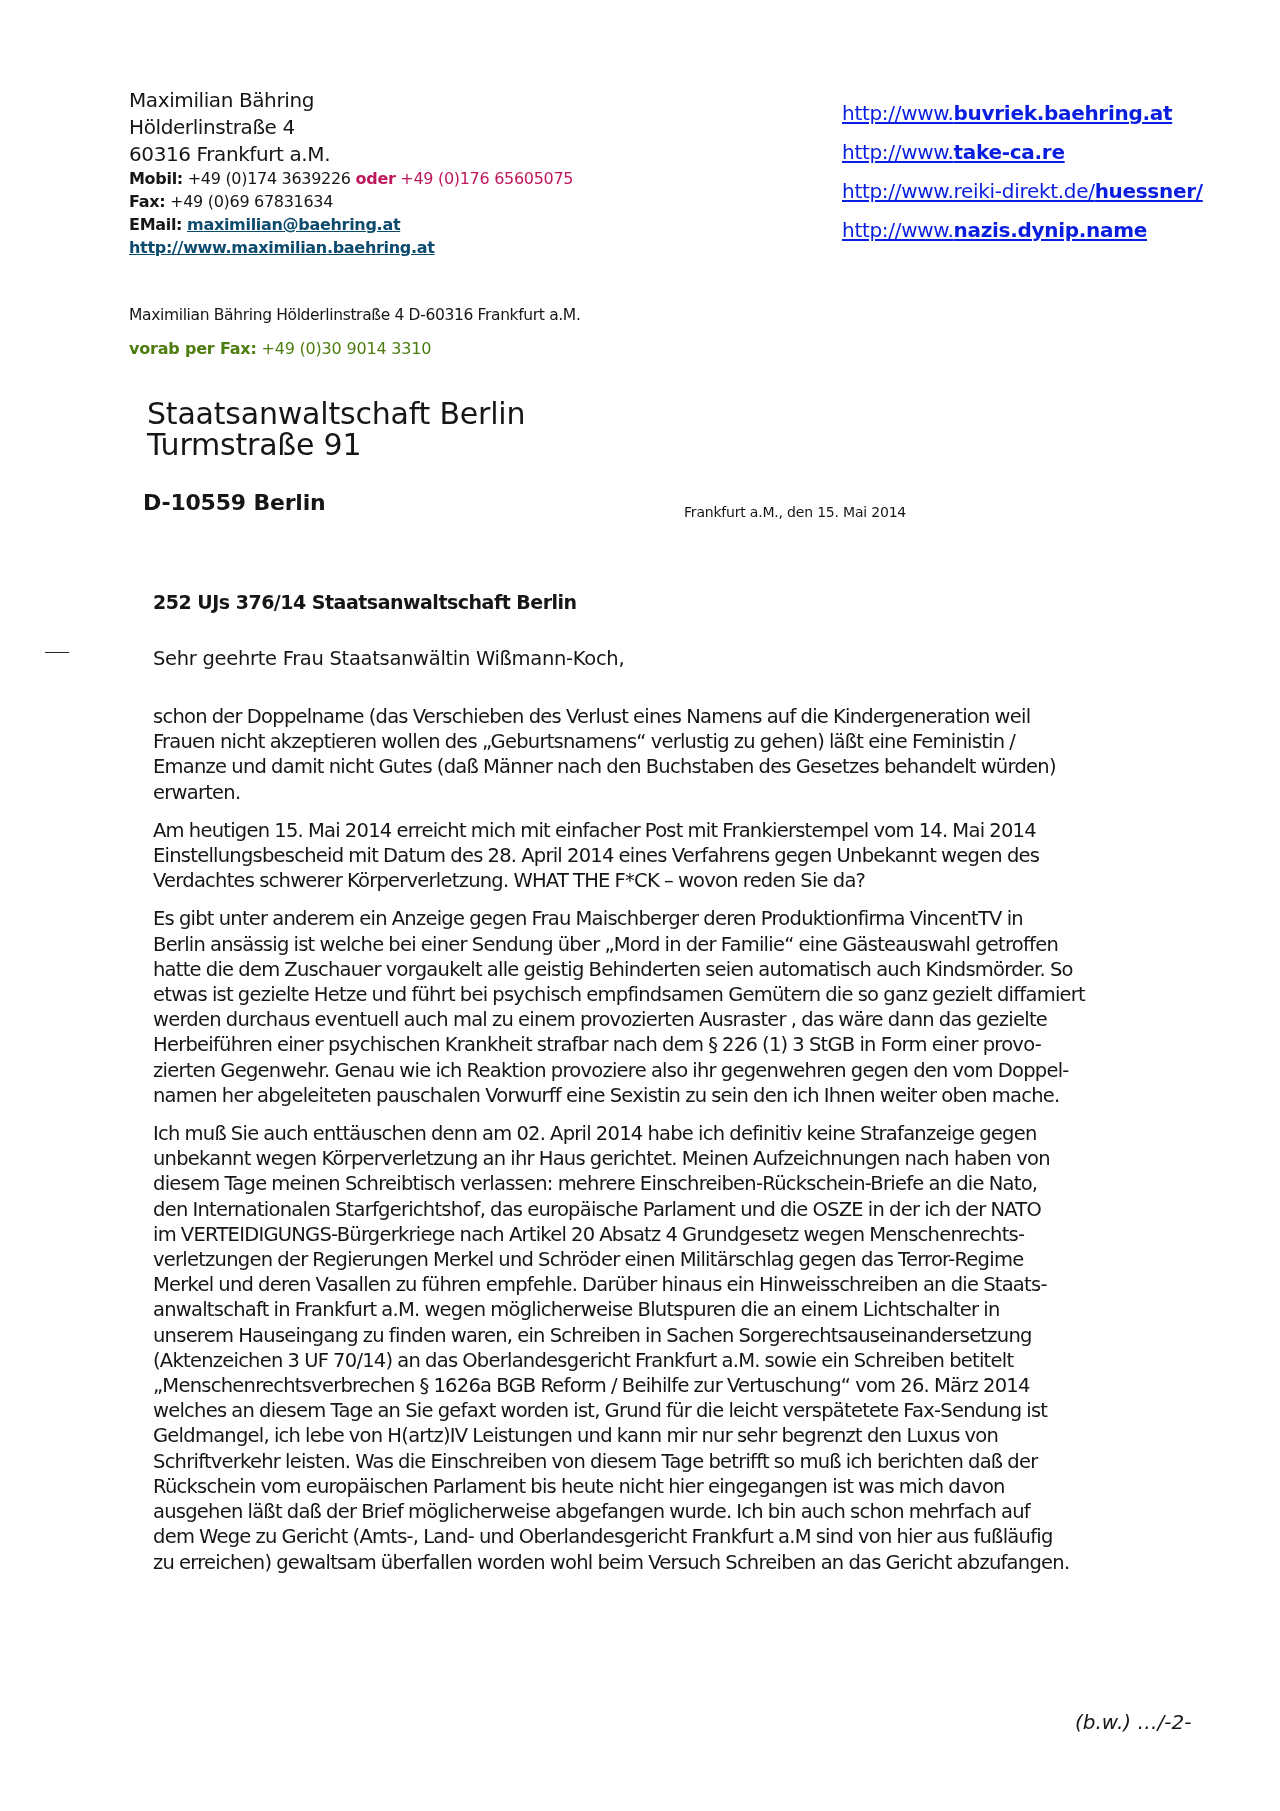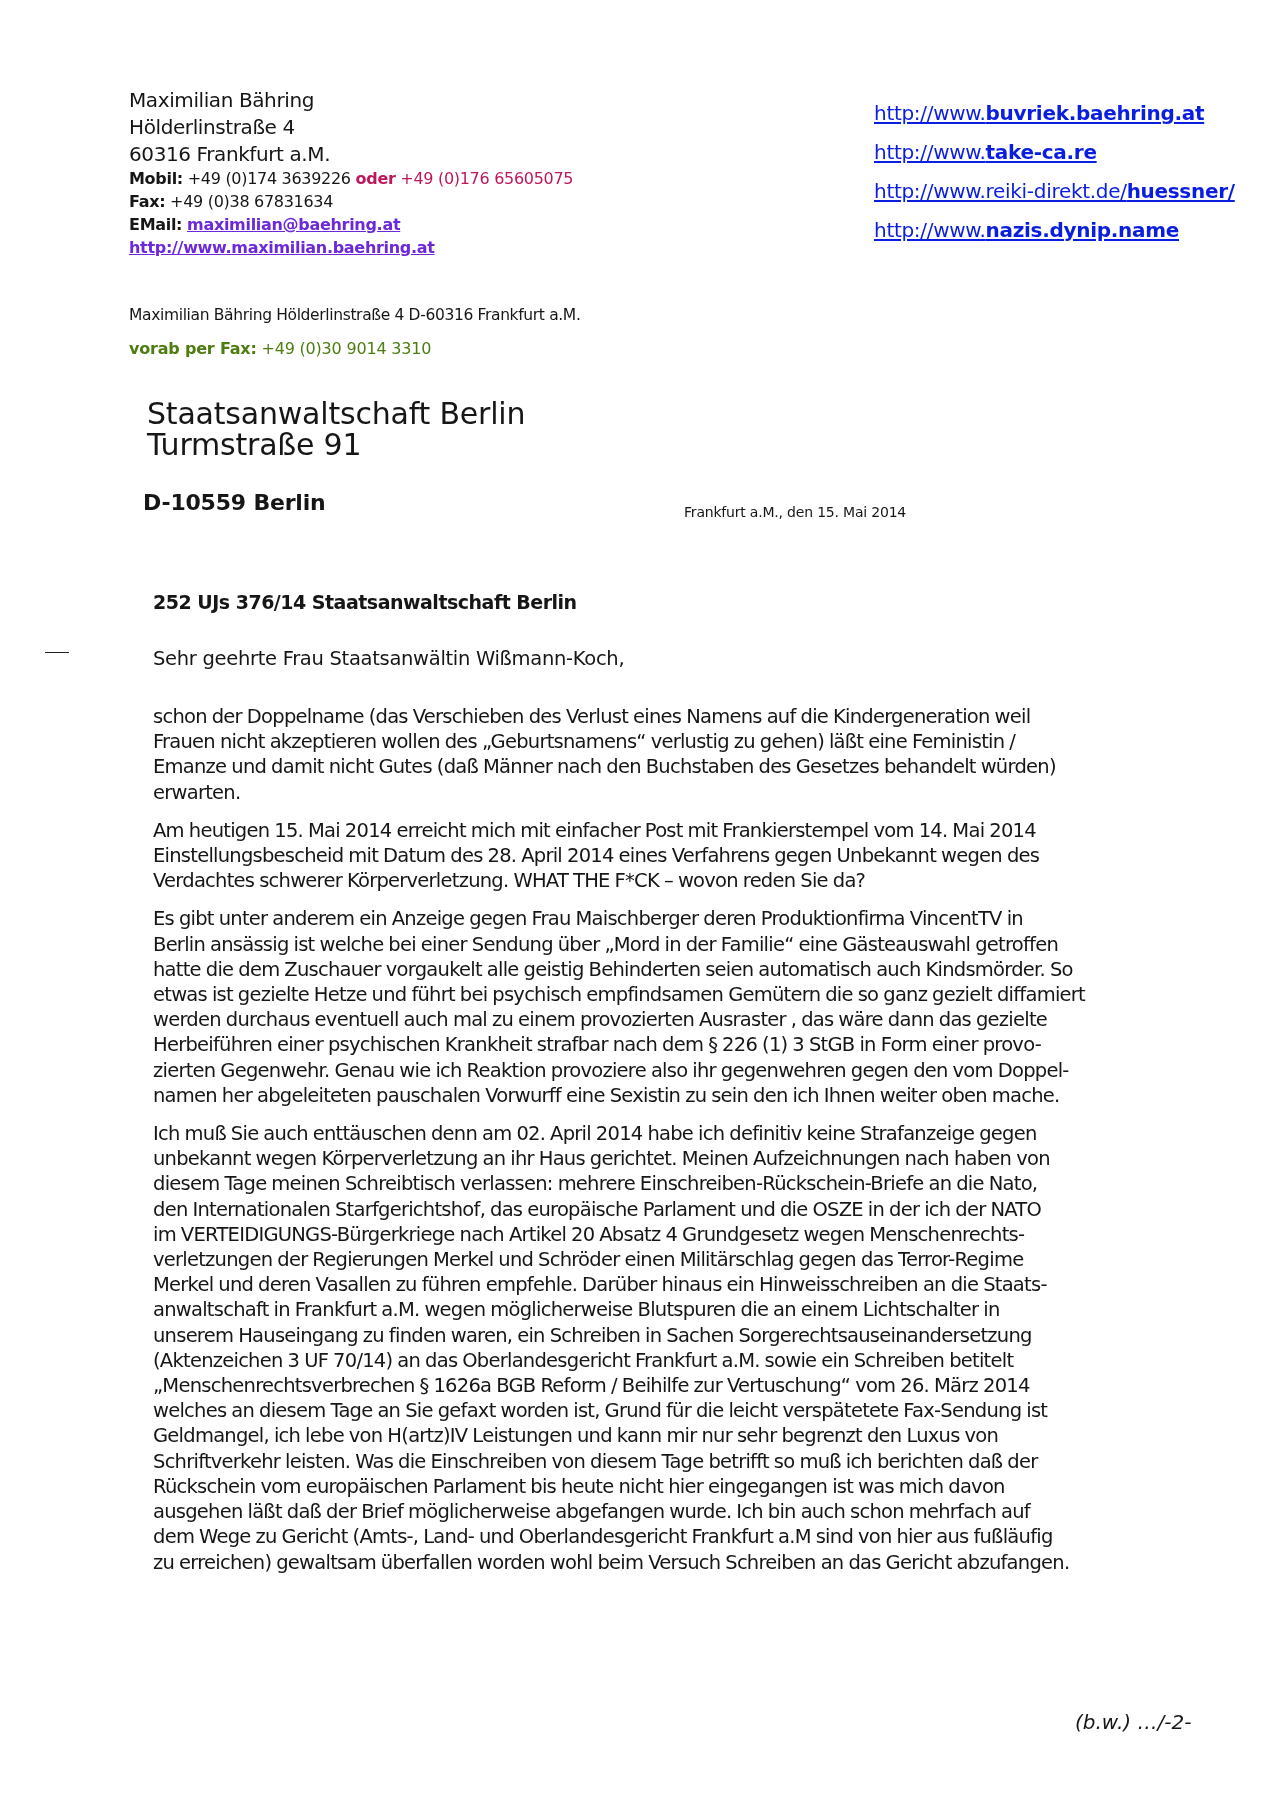--- a/index.html
+++ b/index.html
@@ -16,24 +16,24 @@
       overflow: hidden;
     }
     .abs { position: absolute; }
 
     
     .sender { left: 129px; top: 90px; line-height: 1; }
     .sender .big { font-size: 20px; height: 27px; letter-spacing: -0.4px; }
     .sender .small { font-size: 16px; height: 23px; letter-spacing: -0.3px; }
     .sender .lbl { font-weight: bold; }
     .red-dark { color: #be185d; }
-    .link { color: #6d28d9; text-decoration: underline; }
+    .link { color: #0c4a6e; text-decoration: underline; }
 
     
-    .links { left: 842px; top: 103px; line-height: 1; margin-left: 32px; }
+    .links { left: 842px; top: 103px; line-height: 1; }
     .links .row { font-size: 20px; height: 39px; letter-spacing: -0.3px; }
     .links a { color: #0a1ee0; text-decoration: underline; text-underline-offset: 2px; }
     .links b { font-weight: bold; }
 
     
     .return-line {
       left: 129px; top: 306px; font-size: 15.5px; letter-spacing: -0.35px;
       text-underline-offset: 3px;
     }
     .fax-line { left: 129px; top: 339px; font-size: 16px; color: #4d7c0f; letter-spacing: -0.2px; }
@@ -68,21 +68,21 @@
   <div class="big">Hölderlinstraße 4</div>
   <div class="big">60316 Frankfurt a.M.</div>
   <div class="small">
     <span class="lbl">Mobil:</span>
     <span>+49 (0)174 3639226</span>
     <span class="lbl red-dark">oder</span>
     <span class="red-dark">+49 (0)176 65605075</span>
   </div>
   <div class="small">
     <span class="lbl">Fax:</span>
-    <span>+49 (0)38 67831634</span>
+    <span>+49 (0)69 67831634</span>
   </div>
   <div class="small">
     <span class="lbl">EMail:</span>
     <a class="link lbl">maximilian@baehring.at</a>
   </div>
   <div class="small">
     <a class="link lbl">http://www.maximilian.baehring.at</a>
   </div>
 </div>
 

